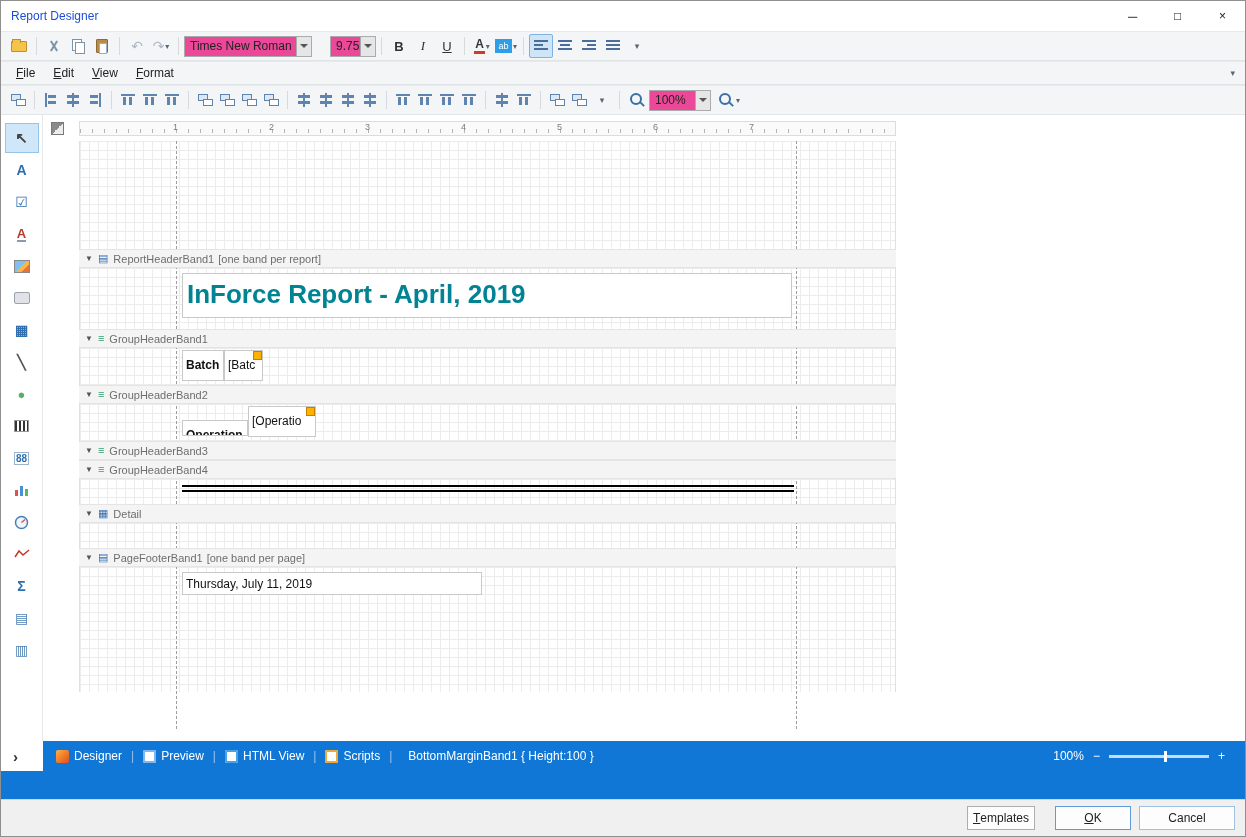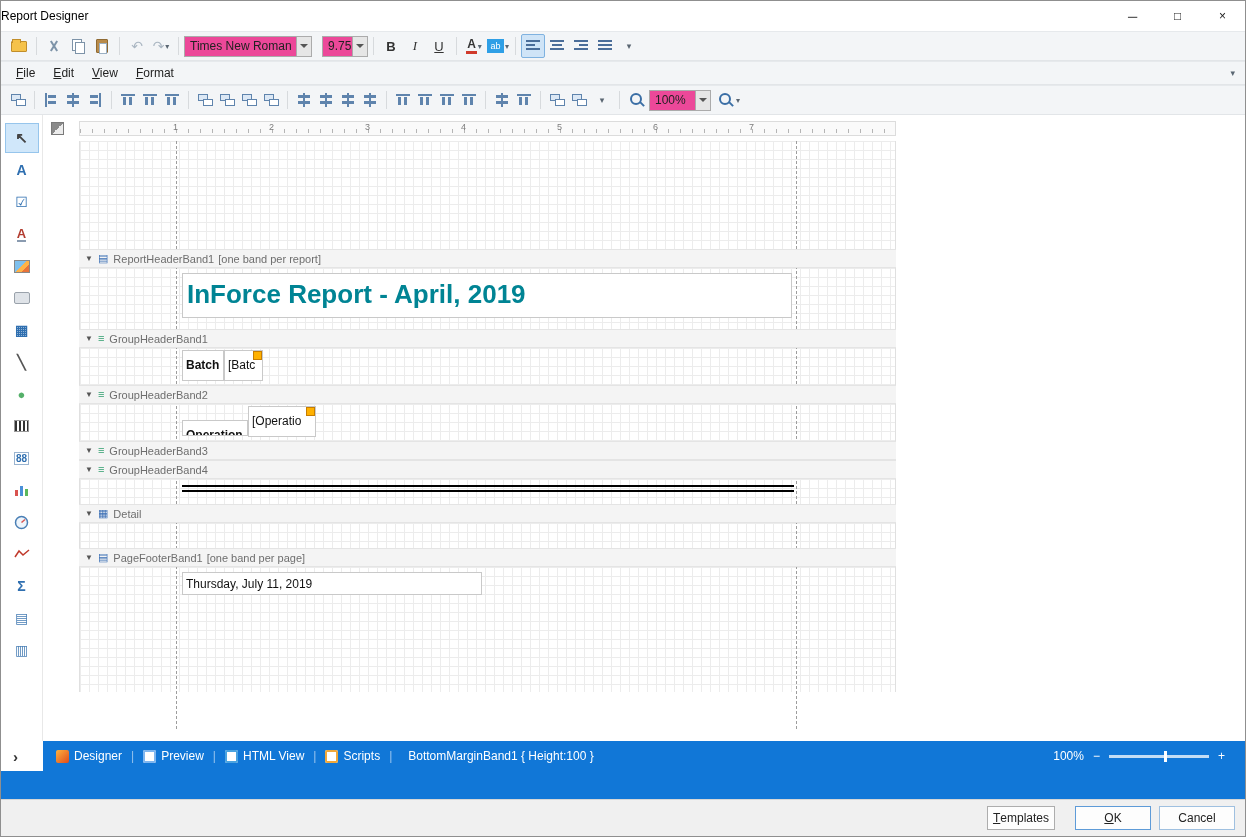--- a/index.html
+++ b/index.html
@@ -2,21 +2,21 @@
 <html><head>
 <meta charset="utf-8">
 <style>
   * { box-sizing: border-box; margin: 0; padding: 0; }
   body { background:#cfcfcf; font-family:"Liberation Sans", sans-serif; }
   .app { width:1246px; height:837px; background:#fff; border:1px solid #8f8f8f;
          display:flex; flex-direction:column; overflow:hidden; position:relative; }
 
   
   .titlebar { height:30px; background:#fff; display:flex; align-items:center; flex:0 0 auto; }
-  .titlebar .ttl { font-size:12px; color:#000000; }
+  .titlebar .ttl { font-size:12px; color:#1d4ed8; padding-left:10px; }
   .wincontrols { margin-left:auto; display:flex; height:100%; }
   .winbtn { width:45px; display:flex; align-items:center; justify-content:center;
             font-size:12px; color:#222; cursor:default; }
   .winbtn.min { font-size:13px; }
 
   
   .bar { background:#f3f5f7; border-top:1px solid #e6e9ec; border-bottom:1px solid #e2e5e8;
          display:flex; align-items:center; flex:0 0 auto; padding:0 6px; }
   .tb1 { height:30px; }
   .menubar { height:24px; }
@@ -149,21 +149,21 @@
   .zthumb { position:absolute; left:55px; top:-4px; width:3px; height:11px; background:#fff; }
   .bluestrip { height:28px; flex:0 0 auto; background:#1177d7; }
 
   .footer { height:37px; flex:0 0 auto; background:#f0f0f0; border-top:1px solid #d6d6d6;
             display:flex; align-items:center; justify-content:flex-end; padding-right:10px; }
   .btn { height:24px; background:#fdfdfd; border:1px solid #adadad; font-size:12px; color:#222;
          display:flex; align-items:center; justify-content:center; }
   .btn .u { text-decoration:underline; }
   .btn-templates { width:68px; margin-right:20px; }
   .btn-ok { width:76px; margin-right:8px; border-color:#5e9bd8; }
-  .btn-cancel { width:76px; border-color:#9fc0e0; }
+  .btn-cancel { width:96px; border-color:#9fc0e0; }
 </style>
 </head>
 <body>
 
 <div class="app">
 
   <div class="titlebar">
     <span class="ttl">Report Designer</span>
     <div class="wincontrols">
       <span class="winbtn min">─</span>
@@ -192,21 +192,21 @@
       </span>
     <span class="tbtn">
         <span class="g-redo">↷</span>
         <span class="dd">▾</span>
       </span>
     <span class="sep"></span>
     <span class="combo" style="width:128px">
       <span>Times New Roman</span>
       <span class="ca"></span>
     </span>
-    <span class="combo" style="width:46px;margin-left:10px">
+    <span class="combo" style="width:46px;margin-left:18px">
       <span>9.75</span>
       <span class="ca"></span>
     </span>
     <span class="sep"></span>
     <span class="tbtn">
         <span class="bld">B</span>
       </span>
     <span class="tbtn">
         <span class="itl">I</span>
       </span>

